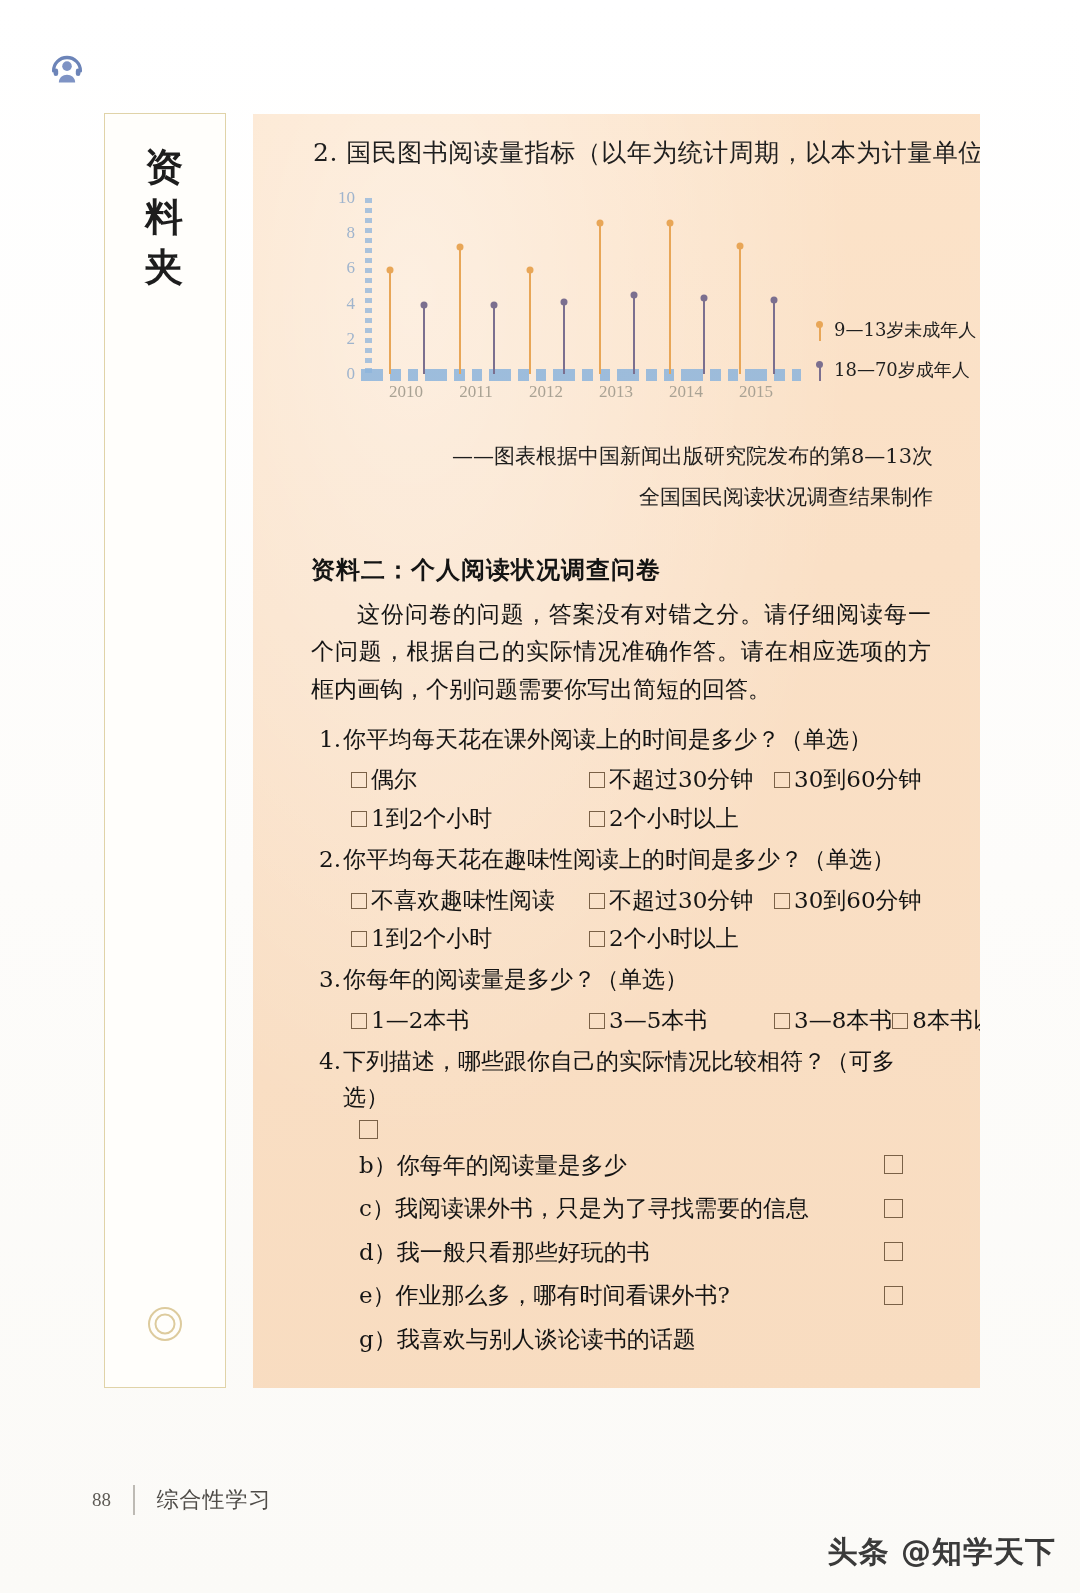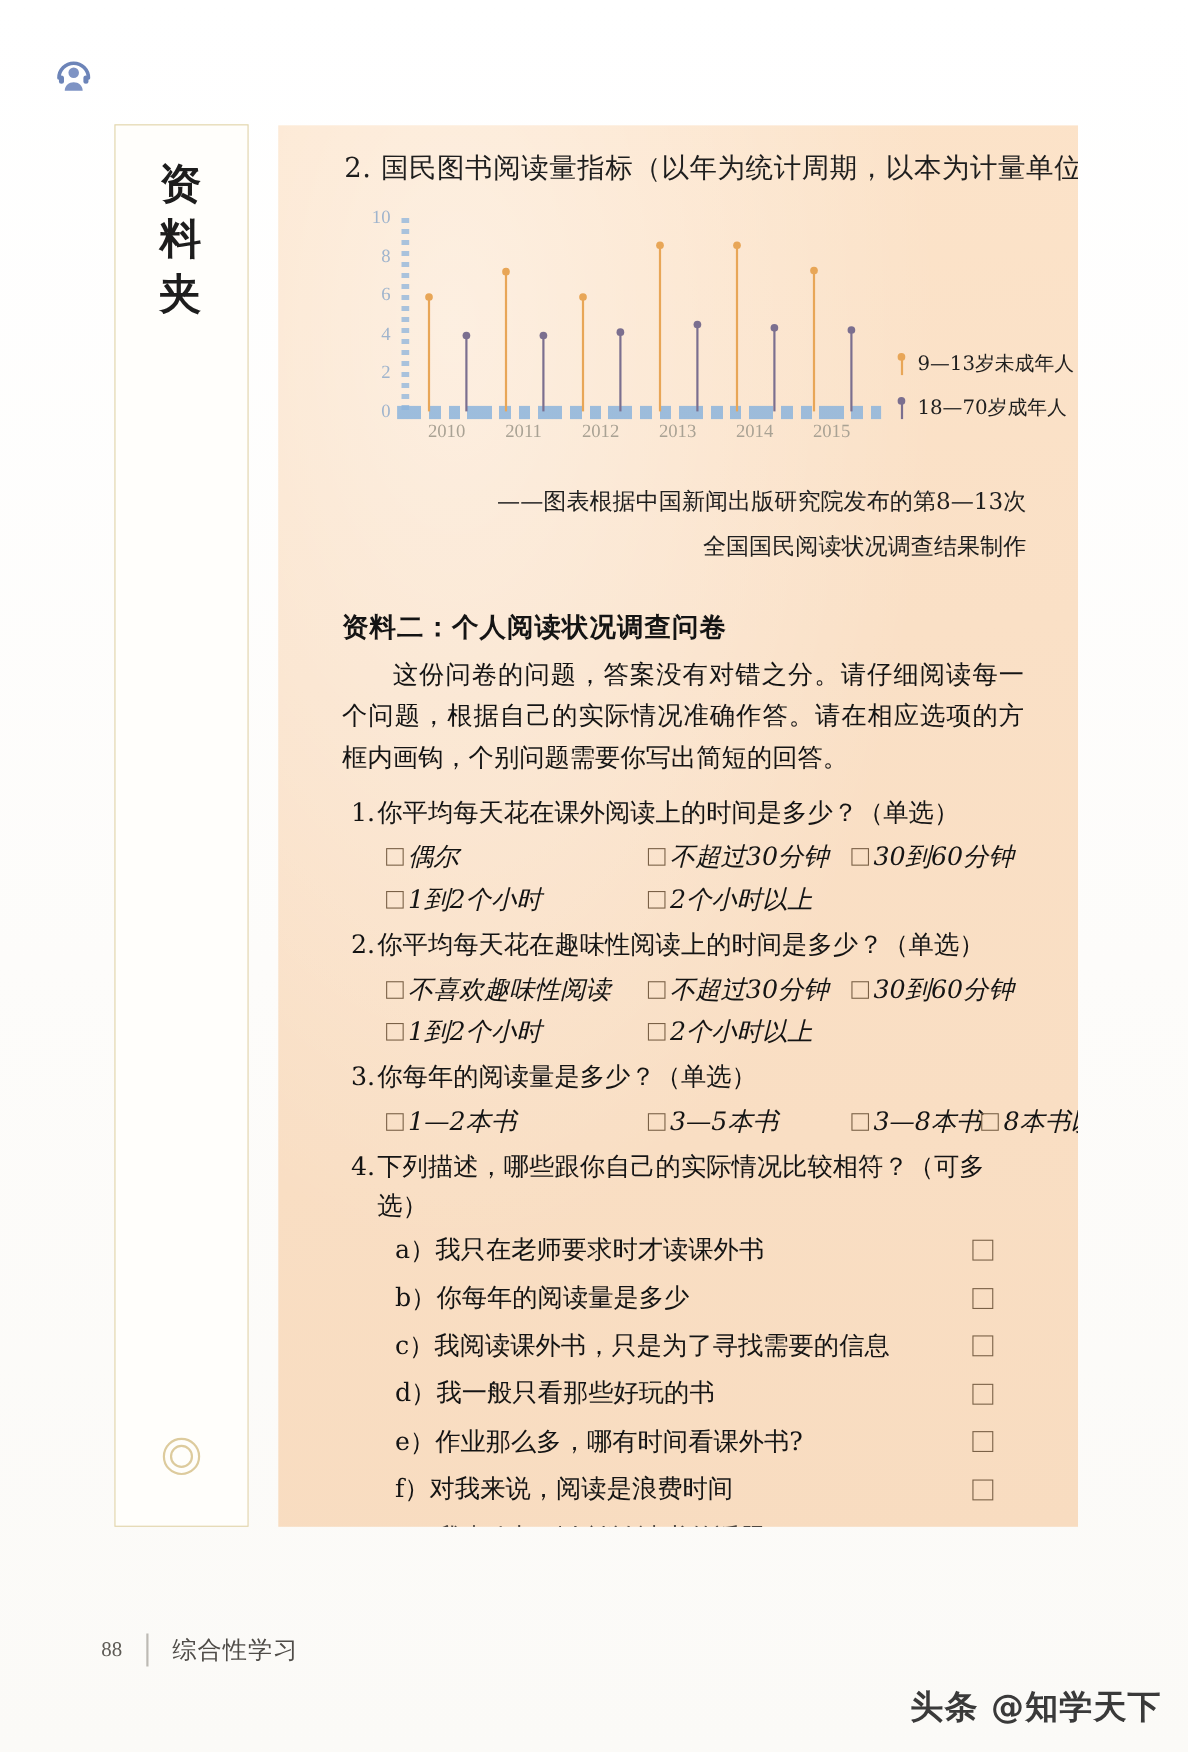--- a/index.html
+++ b/index.html
@@ -282,21 +282,20 @@
     box-sizing: border-box;
   }
   .q-text { flex: 1 1 auto; }
 
   .opt-row {
     display: flex;
     align-items: center;
     padding-left: 40px;
     line-height: 1.58;
     margin-bottom: 2px;
-    font-style: italic;
   }
   .opt {
     display: inline-flex;
     align-items: baseline;
     white-space: nowrap;
   }
   .box {
     display: inline-block;
     width: 16px;
     height: 16px;
@@ -566,41 +565,36 @@
                 <span>8本书以上</span>
               </span>
             </div>
           </div>
           <div class="q-block">
             <div class="q-head">
               <span class="q-num">4.</span>
               <span class="q-text">下列描述，哪些跟你自己的实际情况比较相符？（可多选）</span>
             </div>
             <div class="ms-row">
-              <span class="ms-label">a）我只在老师要求时才读课外书</span>
               <span class="ms-box"></span>
             </div>
             <div class="ms-row">
               <span class="ms-label">b）你每年的阅读量是多少</span>
               <span class="ms-box"></span>
             </div>
             <div class="ms-row">
               <span class="ms-label">c）我阅读课外书，只是为了寻找需要的信息</span>
               <span class="ms-box"></span>
             </div>
             <div class="ms-row">
               <span class="ms-label">d）我一般只看那些好玩的书</span>
               <span class="ms-box"></span>
             </div>
             <div class="ms-row">
               <span class="ms-label">e）作业那么多，哪有时间看课外书?</span>
-              <span class="ms-box"></span>
-            </div>
-            <div class="ms-row">
-              <span class="ms-label">f）对我来说，阅读是浪费时间</span>
               <span class="ms-box"></span>
             </div>
             <div class="ms-row">
               <span class="ms-label">g）我喜欢与别人谈论读书的话题</span>
             </div>
           </div>
         </div>
     </div>
 
   </div>

